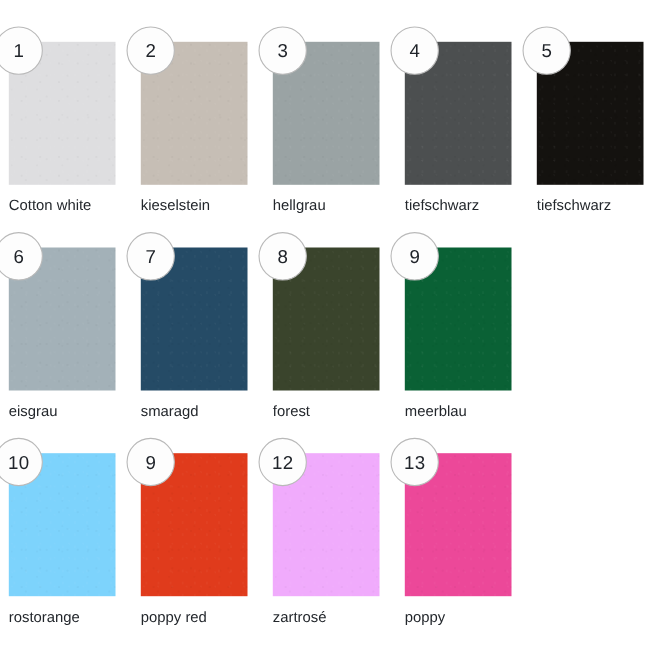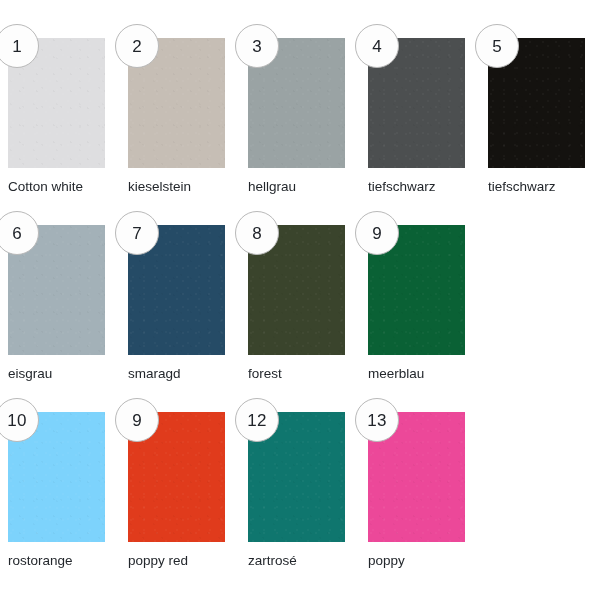--- a/index.html
+++ b/index.html
@@ -184,21 +184,21 @@
       </div>
       <div class="swatch-cell">
         <div class="swatch-chip" style="background-color: rgb(224, 59, 28);">
           <div class="swatch-badge">
             <span class="swatch-badge-number">9</span>
           </div>
         </div>
         <div class="swatch-label">poppy red</div>
       </div>
       <div class="swatch-cell">
-        <div class="swatch-chip" style="background-color: #0f766e;">
+        <div class="swatch-chip" style="background-color: #f0abfc;">
           <div class="swatch-badge">
             <span class="swatch-badge-number">12</span>
           </div>
         </div>
         <div class="swatch-label">zartrosé</div>
       </div>
       <div class="swatch-cell">
         <div class="swatch-chip" style="background-color: #ec4899;">
           <div class="swatch-badge">
             <span class="swatch-badge-number">13</span>

